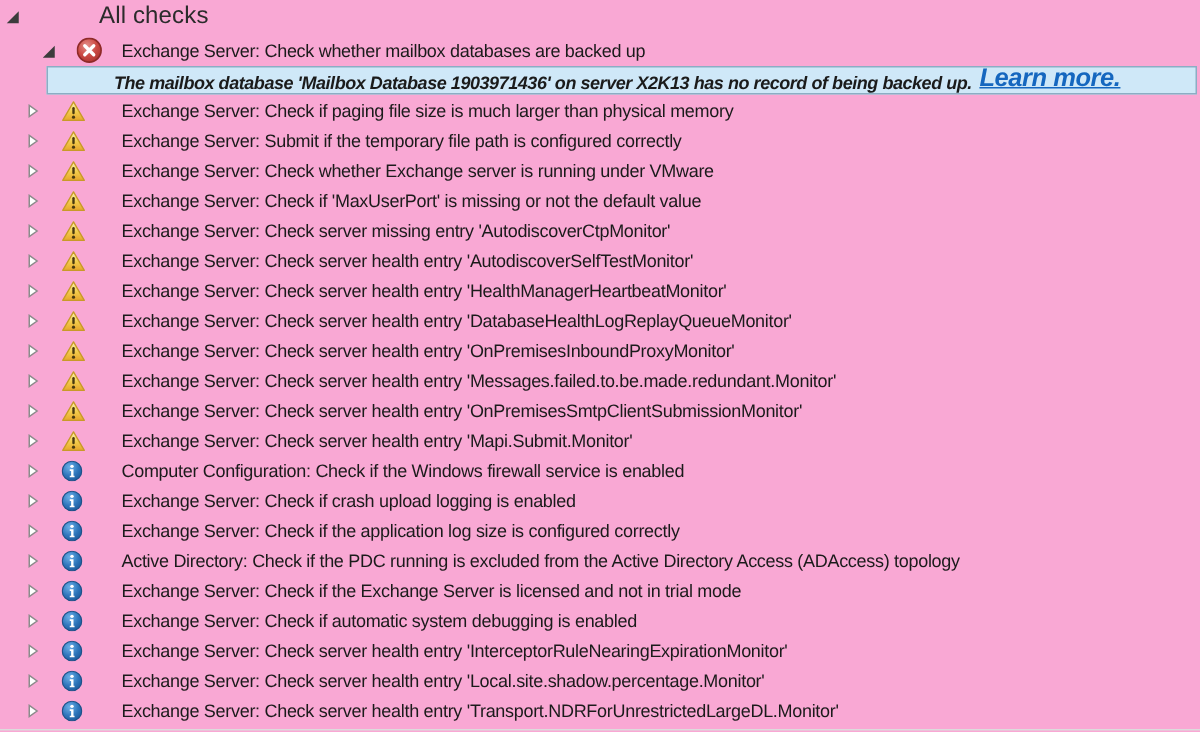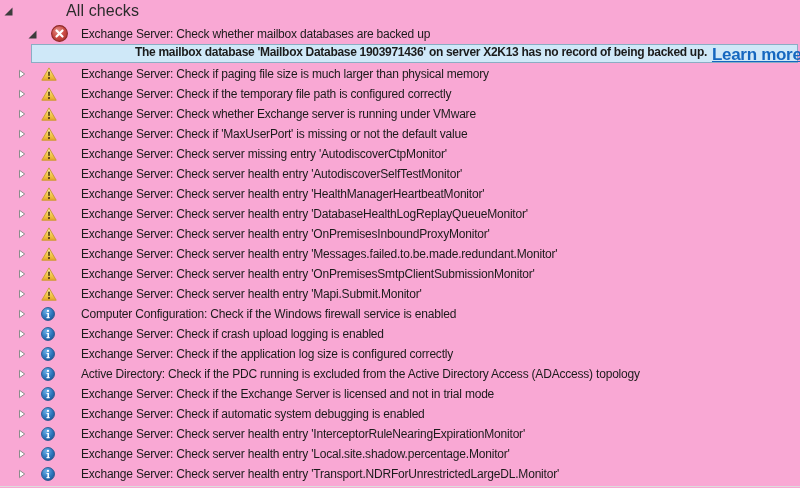--- a/index.html
+++ b/index.html
@@ -13,21 +13,21 @@
   .hdr .exp{position:absolute;left:4px;top:7px;}
   .exp{display:inline-block;line-height:0;}
   .check-row .exp{position:absolute;left:18px;top:5px;}
   .check-row.err .exp{left:28px;top:6px;}
   .ric{position:absolute;left:41px;top:3px;line-height:0;}
   .check-row.err .ric{left:51px;top:1px;}
   .lbl{position:absolute;left:81px;top:50%;transform:translateY(-50%);
        font-size:12px;font-weight:400;letter-spacing:-0.2px;color:#1b1b1b;white-space:nowrap;}
   .msg-row .sel{position:absolute;left:31px;right:2px;top:0;bottom:1px;
        background:var(--selection_bg,#cfe8f8);border:1px solid var(--selection_border,#8badc4);
-       box-sizing:border-box;display:flex;align-items:flex-start;padding-left:103px;white-space:nowrap;}
+       box-sizing:border-box;display:flex;align-items:flex-end;padding-left:44px;white-space:nowrap;font-style:italic;}
   .mtxt{font-size:12px;font-weight:700;letter-spacing:-0.3px;color:#1b1b1b;}
   .lnk{font-size:17px;font-weight:700;letter-spacing:-0.3px;margin-left:5px;
        color:var(--link,#1567bf);text-decoration:underline;cursor:pointer;}
   .bottom-line{position:absolute;left:0;right:0;top:486px;height:1px;background:#dcdcdc;}
 </style>
 </head>
 <body>
 
 <div class="app">
 
@@ -90,21 +90,21 @@
       </div>
       <div class="row check-row">
         <span class="exp"><svg width="8" height="10">
             <path d="M1.5,1.3 L6.7,5 L1.5,8.7 Z" fill="#fff" stroke="#8c8c8c" stroke-width="1"></path>
           </svg></span>
         <span class="ric"><svg width="16" height="14" viewBox="0 0 16 14">
             <path d="M8 0.9 L15.2 13.2 L0.8 13.2 Z" fill="url(#gw)" stroke="#c89a28" stroke-width="0.9" stroke-linejoin="round"></path>
             <rect x="7.2" y="4.4" width="1.6" height="4.7" rx="0.8" fill="#493a10"></rect>
             <circle cx="8" cy="11.1" r="1.05" fill="#493a10"></circle>
           </svg></span>
-        <span class="lbl">Exchange Server: Check if the temporary file path is configured correctly</span>
+        <span class="lbl">Exchange Server: Submit if the temporary file path is configured correctly</span>
       </div>
       <div class="row check-row">
         <span class="exp"><svg width="8" height="10">
             <path d="M1.5,1.3 L6.7,5 L1.5,8.7 Z" fill="#fff" stroke="#8c8c8c" stroke-width="1"></path>
           </svg></span>
         <span class="ric"><svg width="16" height="14" viewBox="0 0 16 14">
             <path d="M8 0.9 L15.2 13.2 L0.8 13.2 Z" fill="url(#gw)" stroke="#c89a28" stroke-width="0.9" stroke-linejoin="round"></path>
             <rect x="7.2" y="4.4" width="1.6" height="4.7" rx="0.8" fill="#493a10"></rect>
             <circle cx="8" cy="11.1" r="1.05" fill="#493a10"></circle>
           </svg></span>

